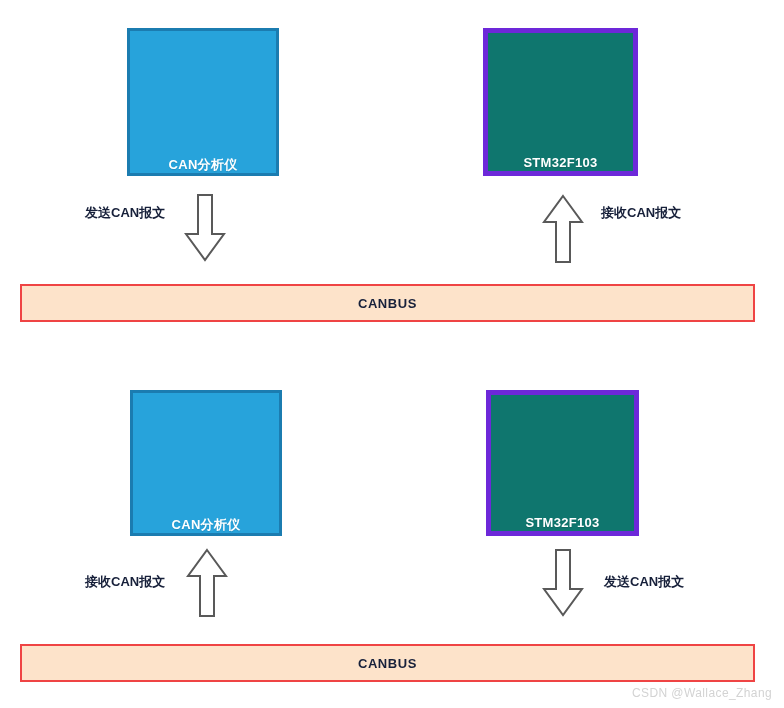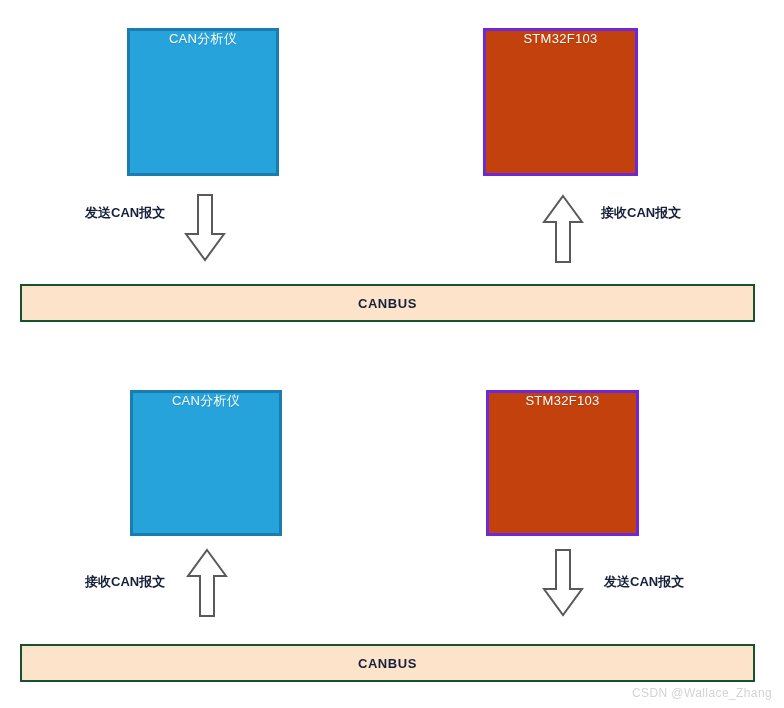--- a/index.html
+++ b/index.html
@@ -17,50 +17,50 @@
     width: 784px;
     height: 708px;
     background: #ffffff;
     overflow: hidden;
   }
 
   
   .node {
     position: absolute;
     display: flex;
-    align-items: flex-start;
+    align-items: flex-end;
     justify-content: center;
     text-align: center;
-    font-weight: normal;
+    font-weight: bold;
     font-size: 13px;
     letter-spacing: 0.3px;
     color: #ffffff;
   }
   .node.blue {
     background: #27a3db;
     border: 3px solid #1b7cb0;
   }
   .node.green {
-    background: #c2410c;
-    border: 3px solid #6d28d9;
+    background: #0f766e;
+    border: 5px solid #6d28d9;
   }
   .node-label {
     display: block;
     line-height: 1.2;
     text-shadow: 0 1px 1px rgba(0,0,0,0.12);
   }
 
   
   .bus-bar {
     position: absolute;
     left: 20px;
     width: 735px;
     height: 38px;
     background: #fde3ca;
-    border: 2px solid #14532d;
+    border: 2px solid #ef4444;
     display: flex;
     align-items: center;
     justify-content: center;
   }
   .bus-bar-label {
     font-size: 13px;
     font-weight: bold;
     color: #17203a;
     letter-spacing: 0.6px;
   }

